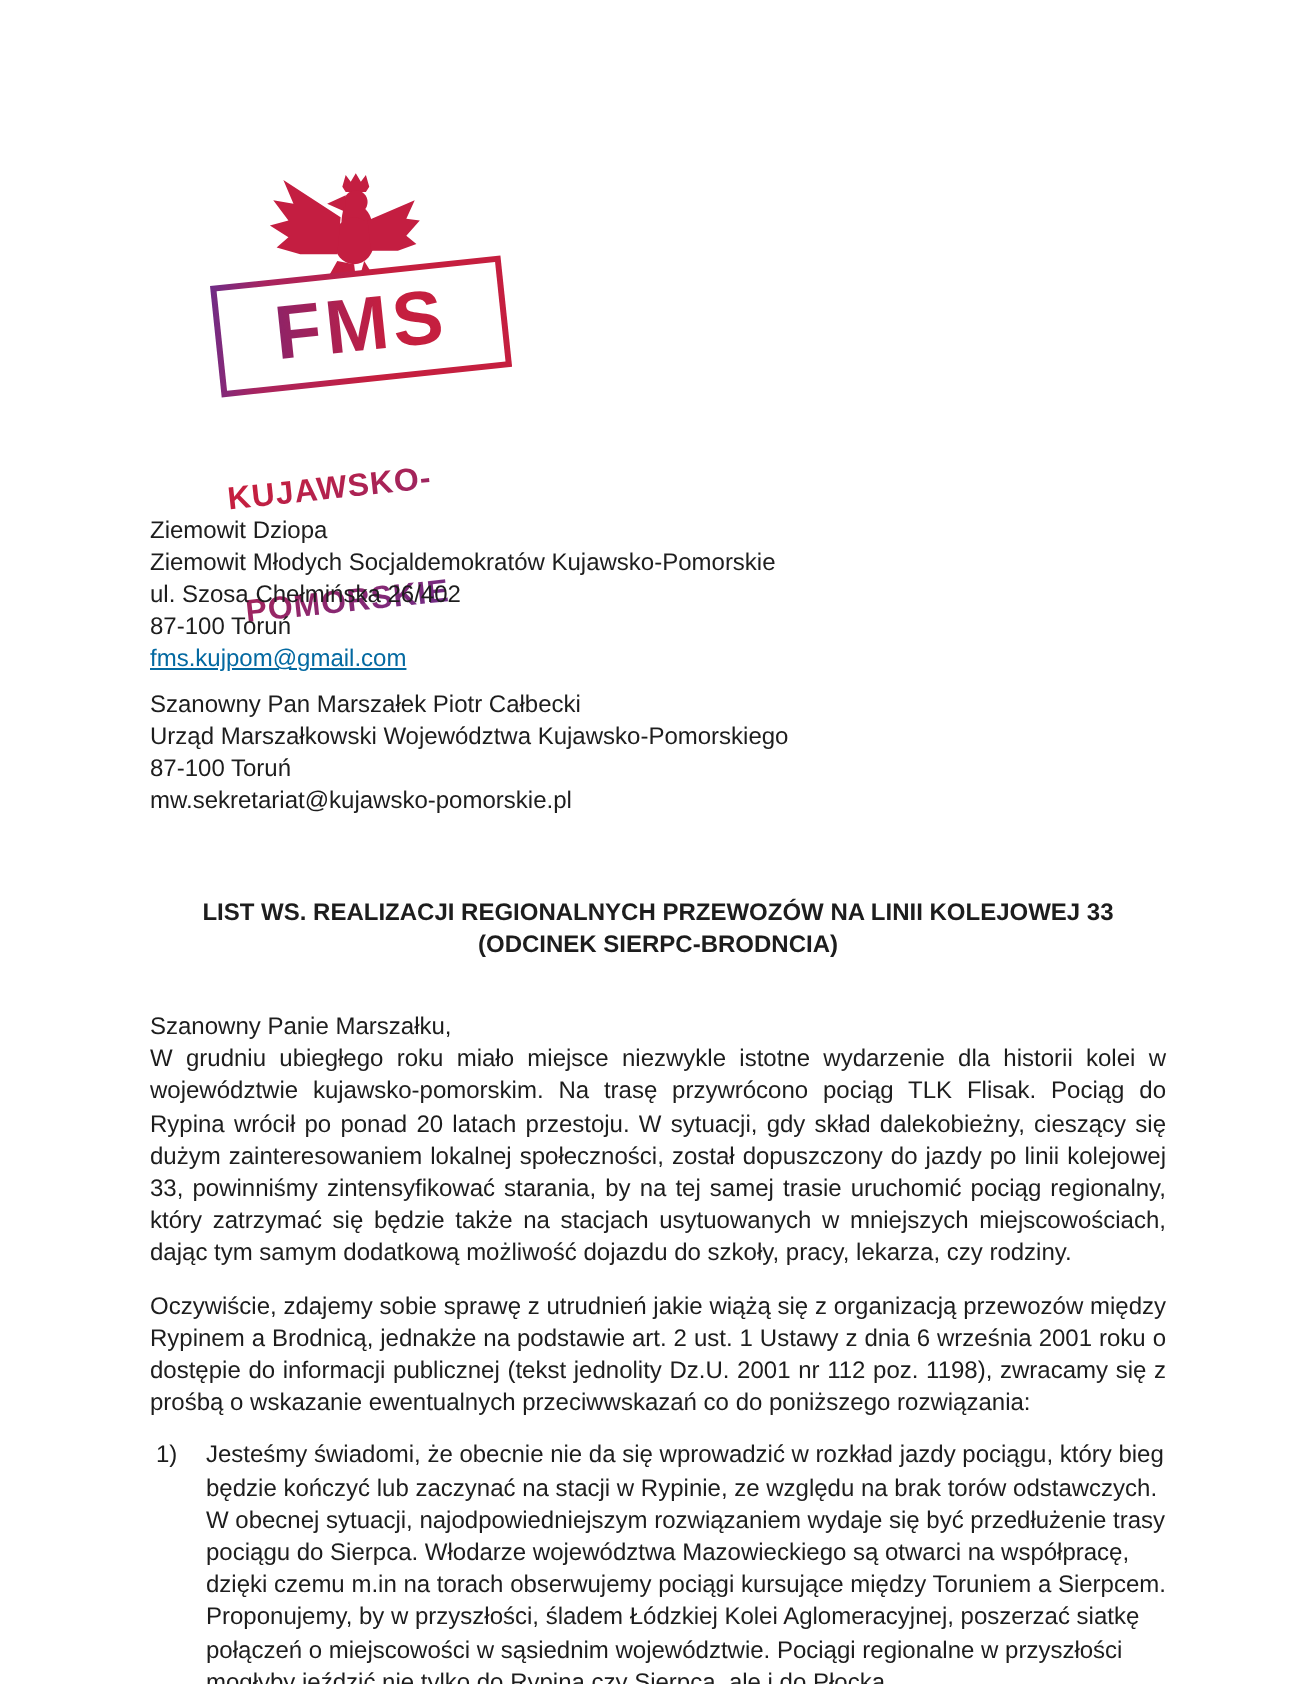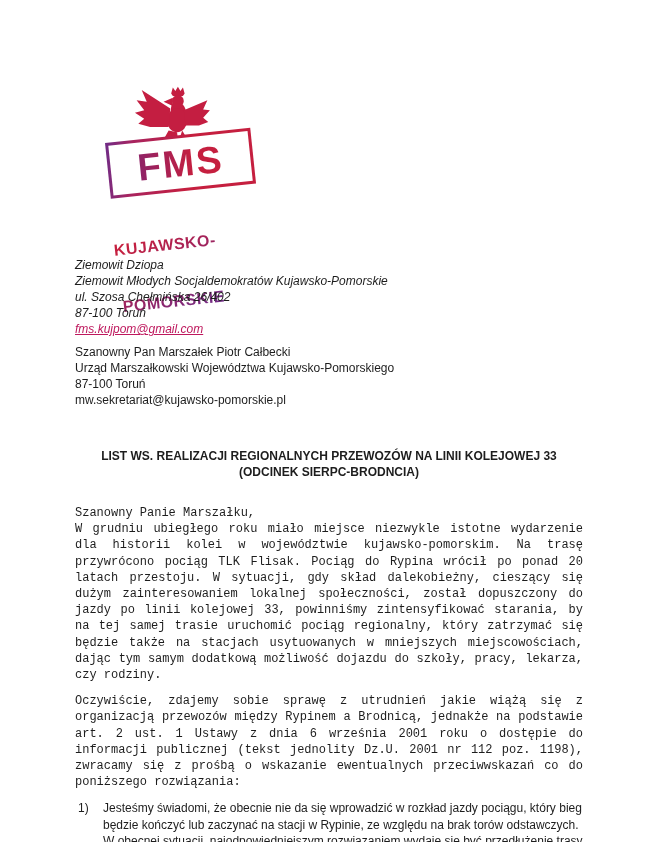--- a/index.html
+++ b/index.html
@@ -42,33 +42,33 @@
     transform:rotate(-6deg); transform-origin:left top;
     background:linear-gradient(150deg,#c51f3f 25%,#6f2c87 80%);
     -webkit-background-clip:text; background-clip:text;
     -webkit-text-fill-color:transparent; color:transparent;
     white-space:pre;
   }
   .fms-region div { display:block; }
   .fms-region div:last-child { padding-left:3px; }
 
   
-  .sender { position:absolute; left:75px; top:257px; line-height:16px;font-style:italic; }
-  .sender a { color:#be185d; text-decoration:underline;margin-top:32px; }
+  .sender { position:absolute; left:75px; top:257px; line-height:16px; }
+  .sender a { color:#0369a1; text-decoration:underline;margin-top:32px; }
   .recipient { position:absolute; left:75px; right:72px; top:344px; line-height:16px; }
 
   
   .subject {
     position:absolute; left:75px; right:72px; top:448px;
     text-align:center; line-height:16px;font-weight:bold;
   }
 
   
   .letter-body { position:absolute; left:75px; right:72px; top:505px; line-height:16.2px; }
-  .letter-body p { margin:0; text-align:justify;font-family:Liberation Mono, monospace; }
+  .letter-body p { margin:0; text-align:justify; }
   .letter-body .salutation { text-align:left; }
   .para-2 { margin-top:10px !important; }
   .num-list { margin-top:10px; display:flex; }
   .num-list .marker { width:28px; flex:0 0 28px; padding-left:3px; box-sizing:border-box; }
   .num-list .item-text { flex:1; text-align:left; }
 </style>
 </head>
 <body>
 
 <div class="page">

